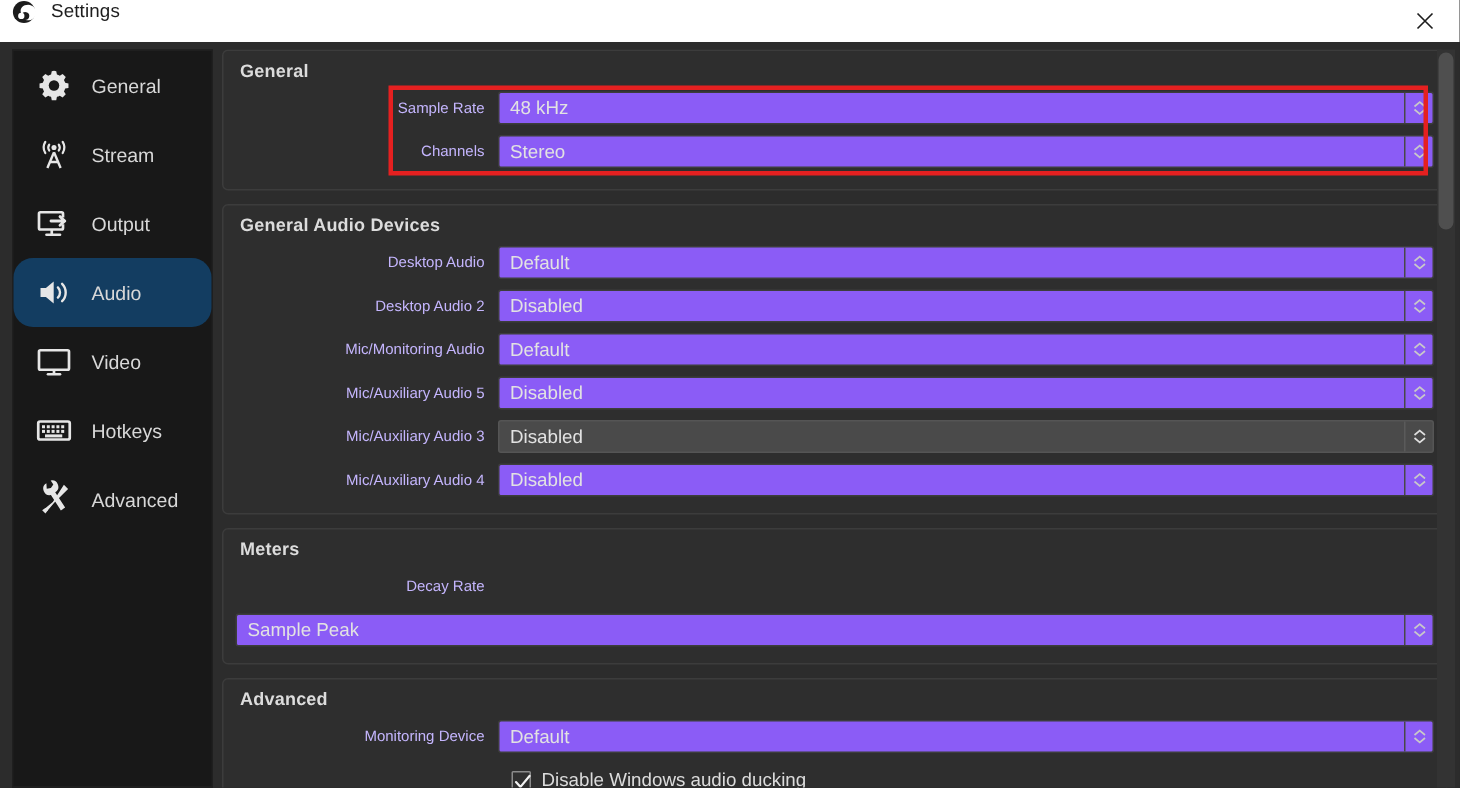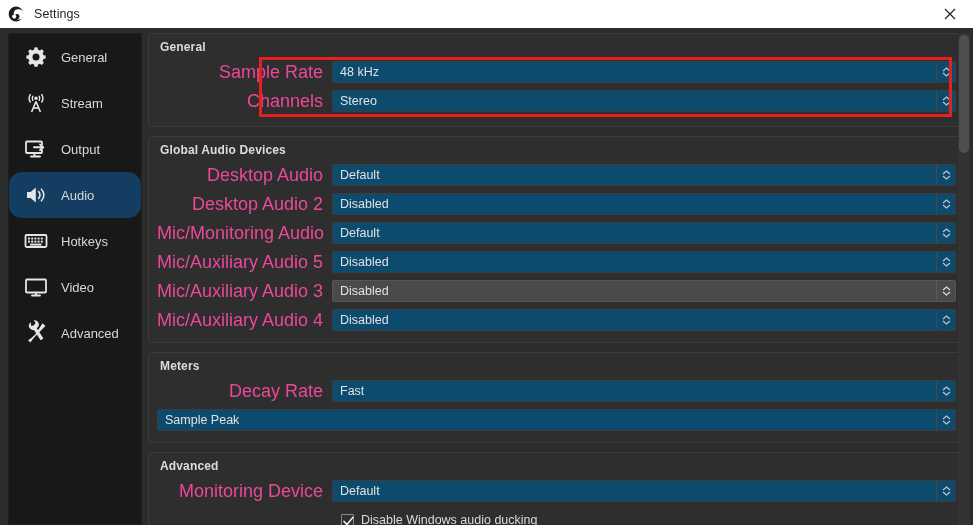--- a/index.html
+++ b/index.html
@@ -7,21 +7,21 @@
     width: 973px; height: 525px;
     background: #2b2b2b;
     font-family: "Liberation Sans", sans-serif;
     overflow: hidden;
   }
 
   
   .titlebar {
     position: absolute; left: 0; top: 0; width: 973px; height: 28px;
     background: #ffffff;
-    display: flex; align-items: center;
+    display: flex; 
   }
   .titlebar-logo {
     width: 16px; height: 16px; margin-left: 8px; flex: 0 0 auto;
     position: relative;
   }
   .titlebar-title {
     margin-left: 10px; font-size: 12.5px; color: #1d1d1d;
     letter-spacing: .1px;
   }
   .titlebar-close {
@@ -74,27 +74,27 @@
     font-size: 12px; font-weight: bold; color: #dcdcdc;
     padding: 0 2px 5px 3px; letter-spacing: .15px;
   }
 
   .row {
     display: flex; align-items: center; height: 26px; margin-bottom: 3px;
   }
   .row:last-child { margin-bottom: 0; }
   .row-label {
     width: 175px; flex: 0 0 auto; text-align: right;
-    font-size: 18px; color: #ec4899; padding-right: 9px;
+    font-size: 10px; color: #c4b5fd; padding-right: 9px;
     white-space: nowrap;
   }
 
   .combo {
     flex: 1 1 auto; height: 22px; position: relative;
-    background: #0c4a6e; border: 1px solid #3d3d3d; border-radius: 2px;
+    background: #8b5cf6; border: 1px solid #3d3d3d; border-radius: 2px;
     display: flex; align-items: center;
   }
   .combo.hover { background: #4a4a4a; border-color: #555; }
   .combo-value {
     font-size: 12.5px; color: #e2e2e2; padding-left: 7px;
     white-space: nowrap; overflow: hidden;
   }
   .combo-arrows {
     position: absolute; right: 0; top: 0; width: 19px; height: 20px;
     border-left: 1px solid #484848;
@@ -211,20 +211,31 @@
             <path d="M18.4 7.2a8.2 8.2 0 0 1 0 11.6"></path>
           </g>
         </svg>
       </span>
       <span class="side-label">Audio</span>
     </div>
 
     <div class="side-item">
       <span class="side-icon">
         <svg width="26" height="26" viewBox="0 0 26 26">
+          <rect x="3" y="5.5" width="20" height="13" rx="1" fill="none" stroke="#e6e6e6" stroke-width="1.8"></rect>
+          <path d="M9 21.5 h8" stroke="#e6e6e6" stroke-width="1.8" stroke-linecap="round"></path>
+          <path d="M13 18.5 v3" stroke="#e6e6e6" stroke-width="1.8"></path>
+        </svg>
+      </span>
+      <span class="side-label">Video</span>
+    </div>
+
+    <div class="side-item">
+      <span class="side-icon">
+        <svg width="26" height="26" viewBox="0 0 26 26">
           <rect x="2.5" y="7" width="21" height="12" rx="1.2" fill="none" stroke="#e6e6e6" stroke-width="1.8"></rect>
           <g fill="#e6e6e6">
             <rect x="5" y="9.5" width="2" height="2"></rect>
               <rect x="8.2" y="9.5" width="2" height="2"></rect>
             <rect x="11.4" y="9.5" width="2" height="2"></rect>
               <rect x="14.6" y="9.5" width="2" height="2"></rect>
             <rect x="17.8" y="9.5" width="2" height="2"></rect>
             <rect x="5" y="12.6" width="2" height="2"></rect>
               <rect x="8.2" y="12.6" width="2" height="2"></rect>
             <rect x="11.4" y="12.6" width="2" height="2"></rect>
@@ -233,31 +244,20 @@
             <rect x="7" y="15.6" width="11.5" height="2"></rect>
           </g>
         </svg>
       </span>
       <span class="side-label">Hotkeys</span>
     </div>
 
     <div class="side-item">
       <span class="side-icon">
         <svg width="26" height="26" viewBox="0 0 26 26">
-          <rect x="3" y="5.5" width="20" height="13" rx="1" fill="none" stroke="#e6e6e6" stroke-width="1.8"></rect>
-          <path d="M9 21.5 h8" stroke="#e6e6e6" stroke-width="1.8" stroke-linecap="round"></path>
-          <path d="M13 18.5 v3" stroke="#e6e6e6" stroke-width="1.8"></path>
-        </svg>
-      </span>
-      <span class="side-label">Video</span>
-    </div>
-
-    <div class="side-item">
-      <span class="side-icon">
-        <svg width="26" height="26" viewBox="0 0 26 26">
           <g fill="#e6e6e6">
             <path d="M6.2 3.4a4.3 4.3 0 0 0 4.6 7.1l8.6 8.6 2.4-2.4-8.6-8.6a4.3 4.3 0 0 0-4.6-7.1l2.3 2.3-1.1 2.6-2.6 1.1z" transform="rotate(12 13 11)"></path>
             <path d="M19.6 3.2l2.8 2.8-9.4 9.4-4.8 5.6-1.6-1.6 5.6-4.8z"></path>
             <path d="M5.1 20.2l2.2 2.2 1.6-2.2-1.6-1.6z"></path>
           </g>
         </svg>
       </span>
       <span class="side-label">Advanced</span>
     </div>
   </div>
@@ -294,21 +294,21 @@
                 <path d="M1 1 L4.5 4 L8 1" fill="none" stroke="#c9c9c9" stroke-width="1.1"></path>
               </svg>
           </span>
         </div>
       </div>
 
       <div class="redbox"></div>
     </div>
 
     <div class="group">
-      <div class="group-title">Global Audio Devices</div>
+      <div class="group-title">General Audio Devices</div>
 
       <div class="row">
         <div class="row-label">Desktop Audio</div>
         <div class="combo">
           <span class="combo-value">Default</span>
           <span class="combo-arrows">
             <svg class="chev" width="9" height="5" viewBox="0 0 9 5">
                 <path d="M1 4 L4.5 1 L8 4" fill="none" stroke="#c9c9c9" stroke-width="1.1"></path>
               </svg>
             <svg class="chev" width="9" height="5" viewBox="0 0 9 5">
@@ -392,31 +392,20 @@
           </span>
         </div>
       </div>
     </div>
 
     <div class="group">
       <div class="group-title">Meters</div>
 
       <div class="row">
         <div class="row-label">Decay Rate</div>
-        <div class="combo">
-          <span class="combo-value">Fast</span>
-          <span class="combo-arrows">
-            <svg class="chev" width="9" height="5" viewBox="0 0 9 5">
-                <path d="M1 4 L4.5 1 L8 4" fill="none" stroke="#c9c9c9" stroke-width="1.1"></path>
-              </svg>
-            <svg class="chev" width="9" height="5" viewBox="0 0 9 5">
-                <path d="M1 1 L4.5 4 L8 1" fill="none" stroke="#c9c9c9" stroke-width="1.1"></path>
-              </svg>
-          </span>
-        </div>
       </div>
 
       <div class="row">
         <div class="combo">
           <span class="combo-value">Sample Peak</span>
           <span class="combo-arrows">
             <svg class="chev" width="9" height="5" viewBox="0 0 9 5">
                 <path d="M1 4 L4.5 1 L8 4" fill="none" stroke="#c9c9c9" stroke-width="1.1"></path>
               </svg>
             <svg class="chev" width="9" height="5" viewBox="0 0 9 5">

